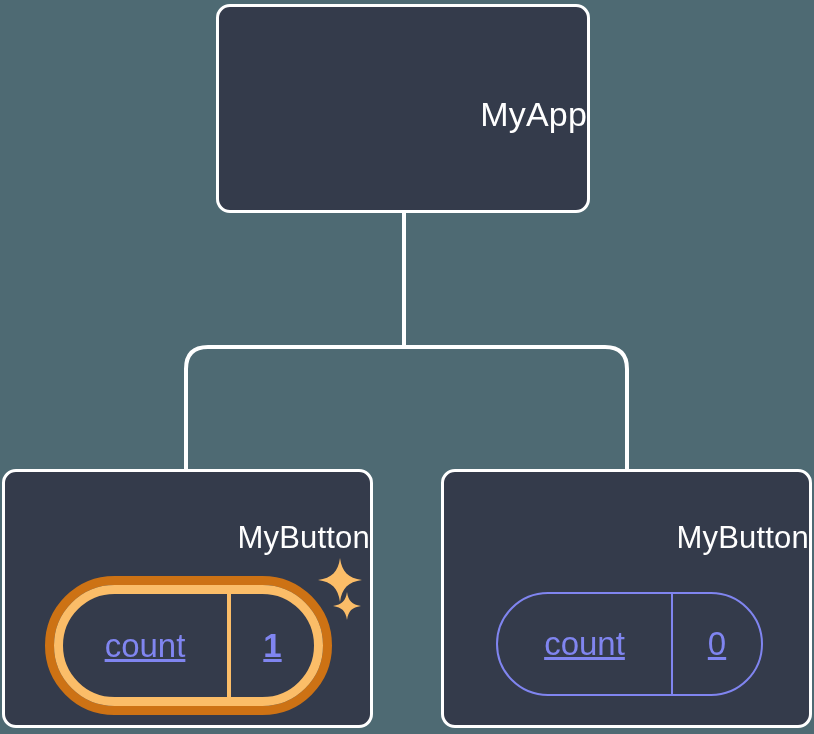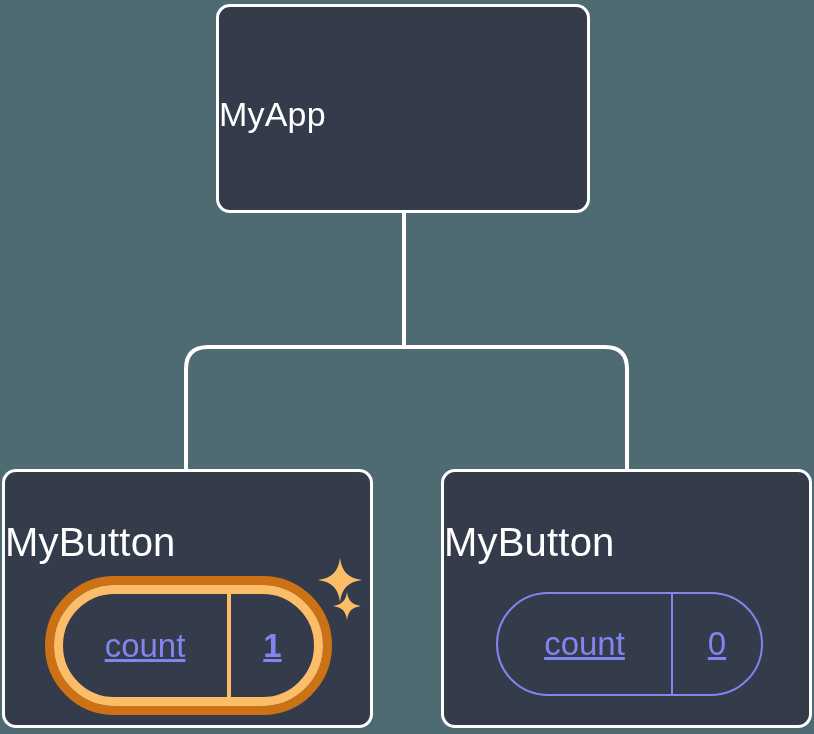--- a/index.html
+++ b/index.html
@@ -49,34 +49,34 @@
   .node-right {
     left: 441px;
     top: 469px;
     width: 371px;
     height: 259px;
   }
   .node-title {
     position: absolute;
     left: 0;
     width: 100%;
-    text-align: left;
+    text-align: right;
     color: #ffffff;
     font-size: 34px;
     font-weight: 300;
     letter-spacing: 0.2px;
     white-space: nowrap;
   }
   .node-root .node-title {
     top: 88px;
   }
   .node-left .node-title,
   .node-right .node-title {
     top: 48px;
-    font-size: 40px;
+    font-size: 31px;
   }
 
   
   .pill {
     position: absolute;
     display: flex;
     align-items: stretch;
     box-sizing: border-box;
   }
   .pill-key, .pill-val {

